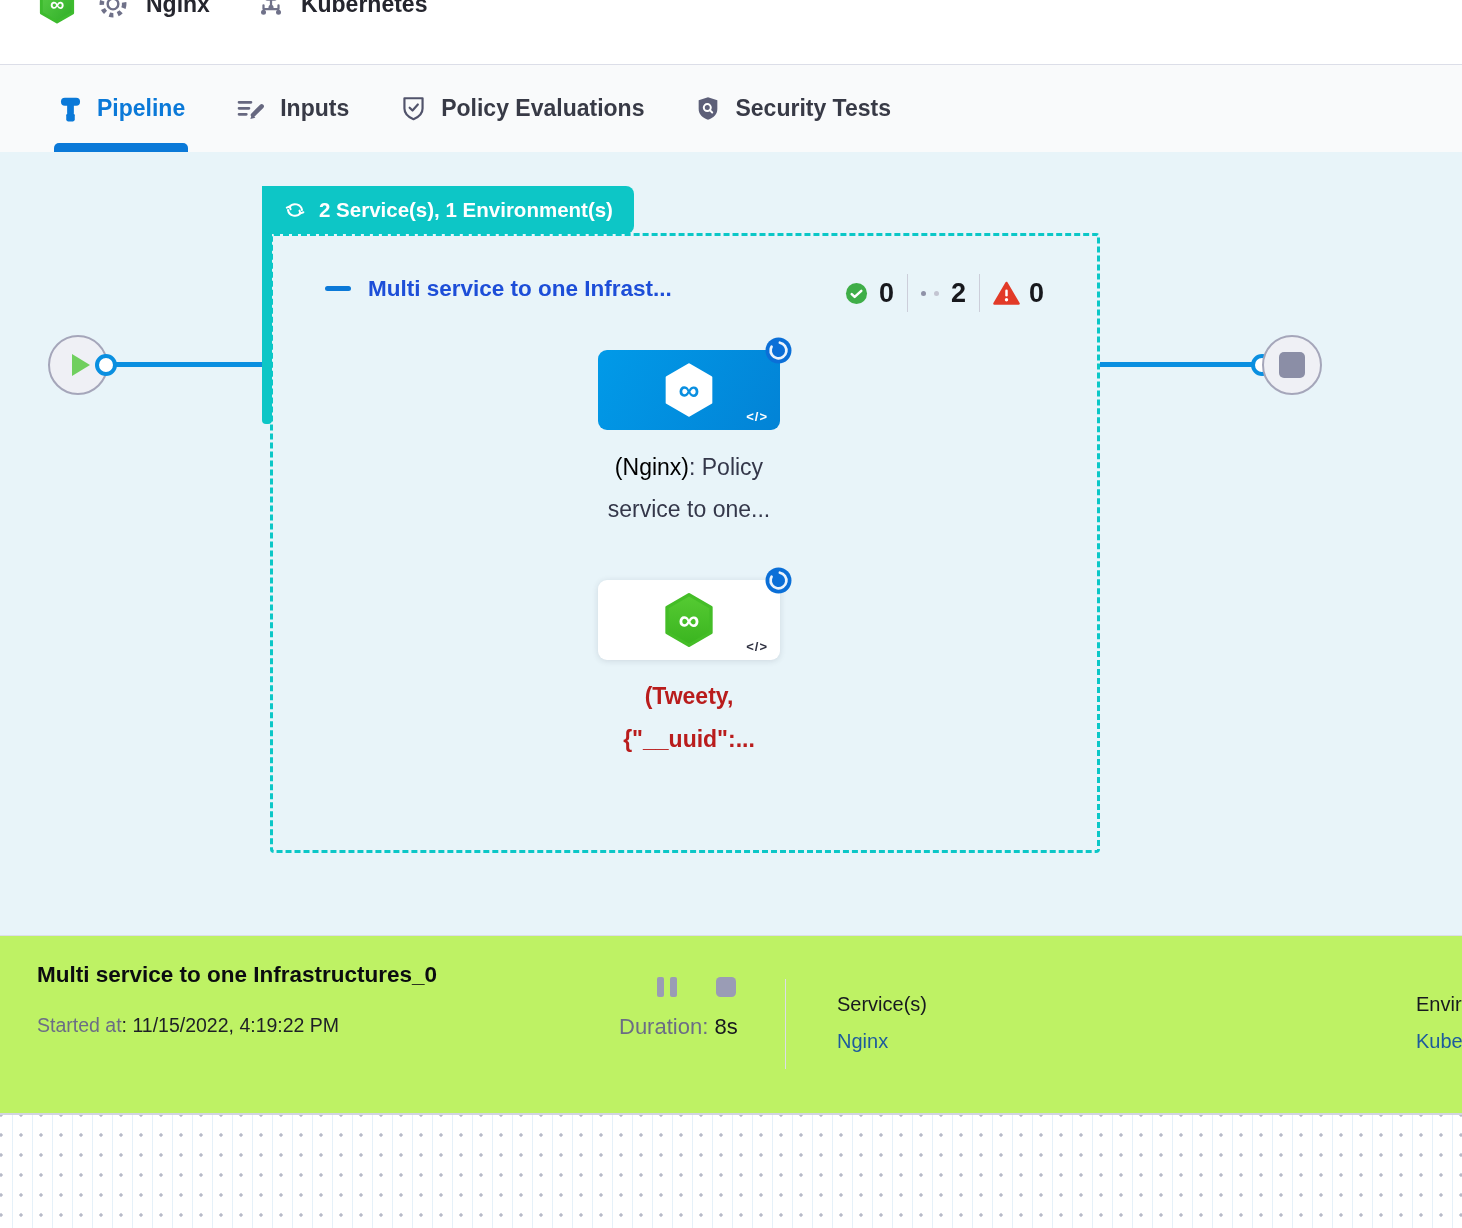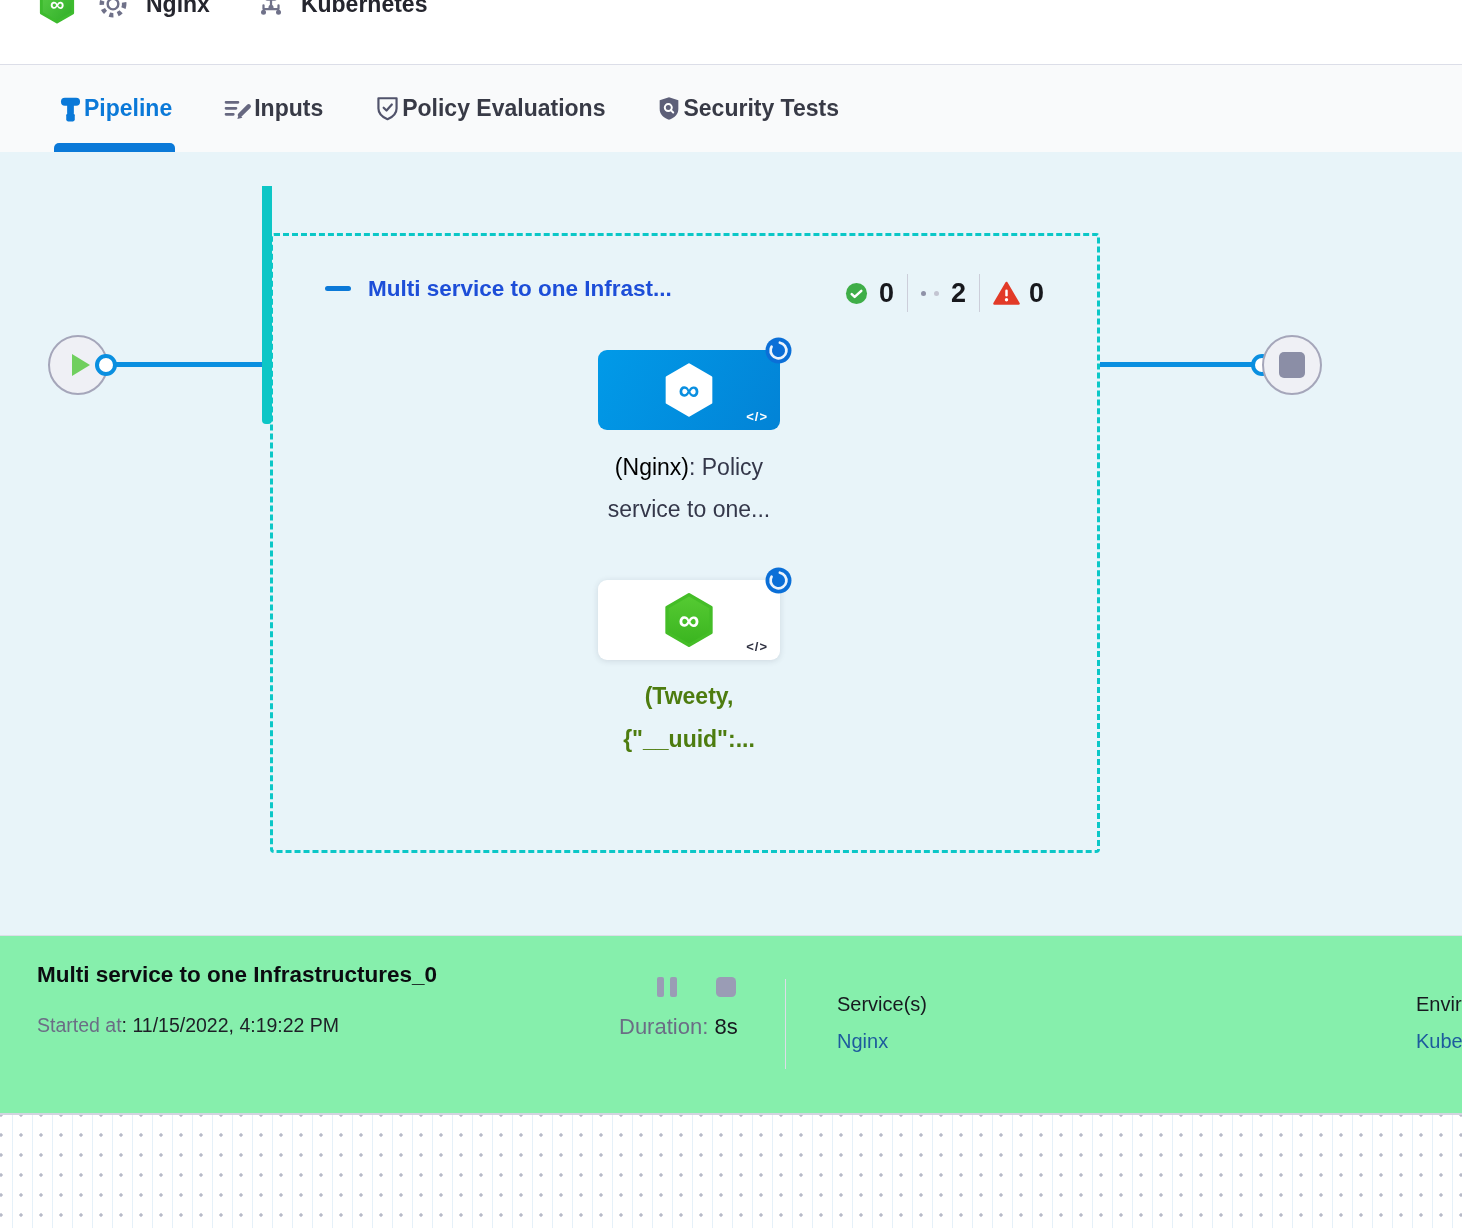--- a/index.html
+++ b/index.html
@@ -10,21 +10,21 @@
   
   .ctx-header { position:absolute; left:0; top:0; width:100%; height:64px; background:#fff; }
   .ctx-inner { position:absolute; left:38px; top:-18px; height:44px; display:flex; align-items:center; }
   .ctx-label { font-size:23px; font-weight:600; color:#25262e; }
   .ctx-icon { display:flex; align-items:center; }
 
   
   .tabbar { position:absolute; left:0; top:64px; width:100%; height:88px;
             background:#f9fafb; border-top:1px solid #dcdee8; display:flex;
             align-items:center; padding-left:37px; }
-  .tab { position:relative; height:100%; display:flex; align-items:center; 
+  .tab { position:relative; height:100%; display:flex; align-items:center; gap:13px;
          padding:0 20px; margin-right:10px; cursor:pointer; }
   .tab-label { font-size:23px; font-weight:600; color:#383a46; }
   .tab.active .tab-label { color:#0b79d8; font-weight:700; }
   .tab-underline { position:absolute; left:17px; right:17px; bottom:0; height:9px;
                    background:#0b79d8; border-radius:5px 5px 0 0; }
 
   
   .canvas { position:absolute; left:0; top:152px; width:1462px; height:783px; background:#e8f4f9; }
 
   .edge-line { position:absolute; height:5px; background:#0a8fe0; top:210px; }
@@ -64,25 +64,25 @@
   .svc-node.white { top:428px; background:#fff; box-shadow:0 1px 6px rgba(40,50,70,.14); }
   .code-tag { position:absolute; right:12px; bottom:6px; font-size:13px; font-weight:700;
               letter-spacing:1px; }
   .svc-node.blue .code-tag { color:#fff; }
   .svc-node.white .code-tag { color:#2e3040; }
   .spinner-badge { position:absolute; right:-12px; top:-13px; width:27px; height:27px; }
 
   .node-label { position:absolute; left:559px; width:260px; text-align:center;
                 font-size:23px; line-height:42px; color:#34374a; }
   .node-label b { color:#000000; font-weight:400; }
-  .node-label.bold-all { font-weight:700; color:#4d7c0f; line-height:43px;text-align:center; }
+  .node-label.bold-all { font-weight:700; color:#b91c1c; line-height:43px;text-align:center; }
 
   
   .footer-bar { position:absolute; left:0; top:935px; width:100%; height:212px;
-                background:#86efac; border-top:1px solid #dcdee8; }
+                background:#bef264; border-top:1px solid #dcdee8; }
   .exec-title { position:absolute; left:37px; top:26px; font-size:22.5px; font-weight:700; color:#0b0c10; }
   .started-row { position:absolute; left:37px; top:78px; font-size:19.5px; color:#1d1f26; }
   .muted { color:#6b6d85; }
   .pause-icon { position:absolute; left:657px; top:41px; display:flex; gap:6px; cursor:pointer; }
   .pause-icon i { width:7px; height:20px; background:#9a9cb5; border-radius:2px; }
   .stop-icon { position:absolute; left:716px; top:41px; width:20px; height:20px;
                background:#9a9cb5; border-radius:4.5px; cursor:pointer; }
   .duration-row { position:absolute; left:619px; top:78px; font-size:22px; color:#17181f; }
   .foot-div { position:absolute; left:785px; top:43px; width:1px; height:90px; background:#dcdee8; }
   .foot-col { position:absolute; top:57px; }
@@ -189,20 +189,31 @@
 
     <div class="start-node">
       <span class="play-tri"></span>
     </div>
     <div class="connector" style="left:95px;"></div>
 
     <div class="teal-bar"></div>
 
     <div class="stage-group"></div>
 
+    <div class="stage-badge">
+      <span class="ctx-icon">
+        <svg width="24" height="24" viewBox="0 0 24 24" fill="none" stroke="#fff" stroke-width="2" stroke-linecap="round" stroke-linejoin="round">
+          <path d="M6.5 9 A7 7 0 0 1 19 12"></path>
+          <path d="M17.5 15 A7 7 0 0 1 5 12"></path>
+          <path d="M3.8 9.7 L6.7 8.5 L7.6 11.3"></path>
+          <path d="M20.4 14.2 L17.4 15.4 L16.5 12.6"></path>
+        </svg>
+      </span>
+      <span>2 Service(s), 1 Environment(s)</span>
+    </div>
 
     <div class="minus-icon"></div>
     <div class="group-title">Multi service to one Infrast...</div>
 
     <div class="counts">
       <span class="ctx-icon" style="margin-right:11px;">
         <svg width="23" height="23" viewBox="0 0 24 24">
           <circle cx="12" cy="12" r="11" fill="#3fae48"></circle>
           <path d="M7 12.6 l3.1 3 L17 9.2" stroke="#fff" stroke-width="2.6" fill="none" stroke-linecap="round" stroke-linejoin="round"></path>
         </svg>

